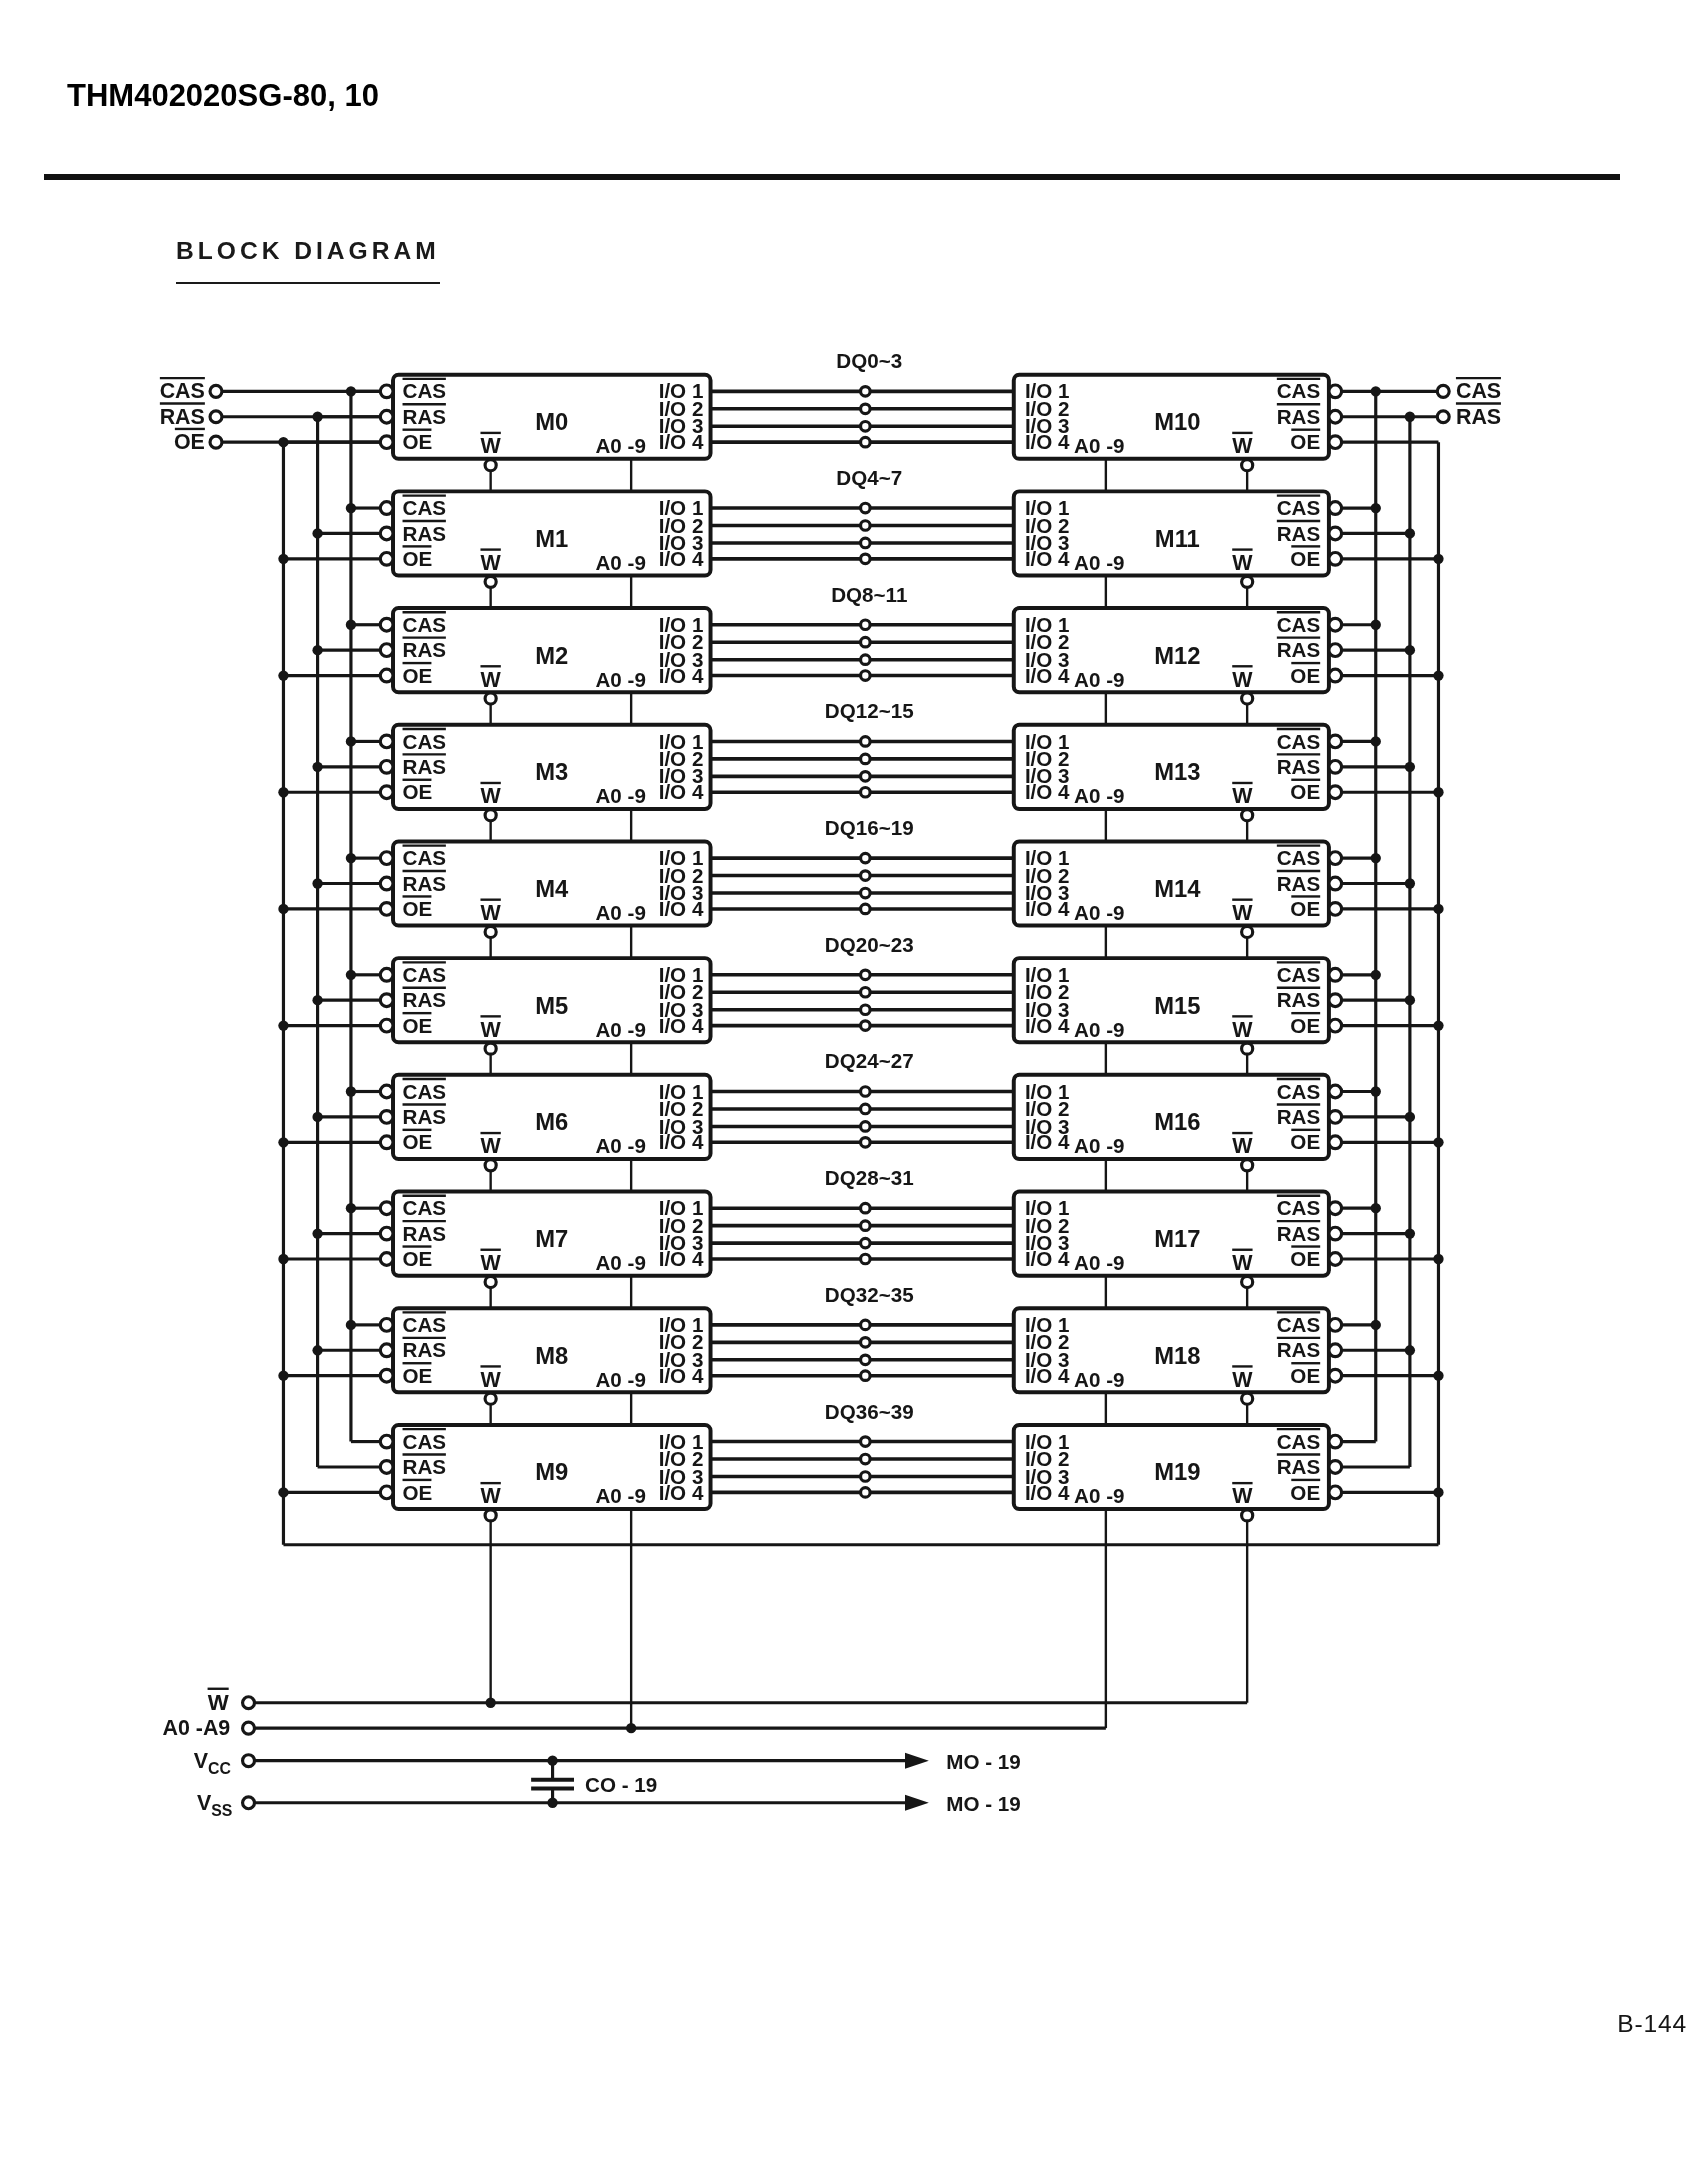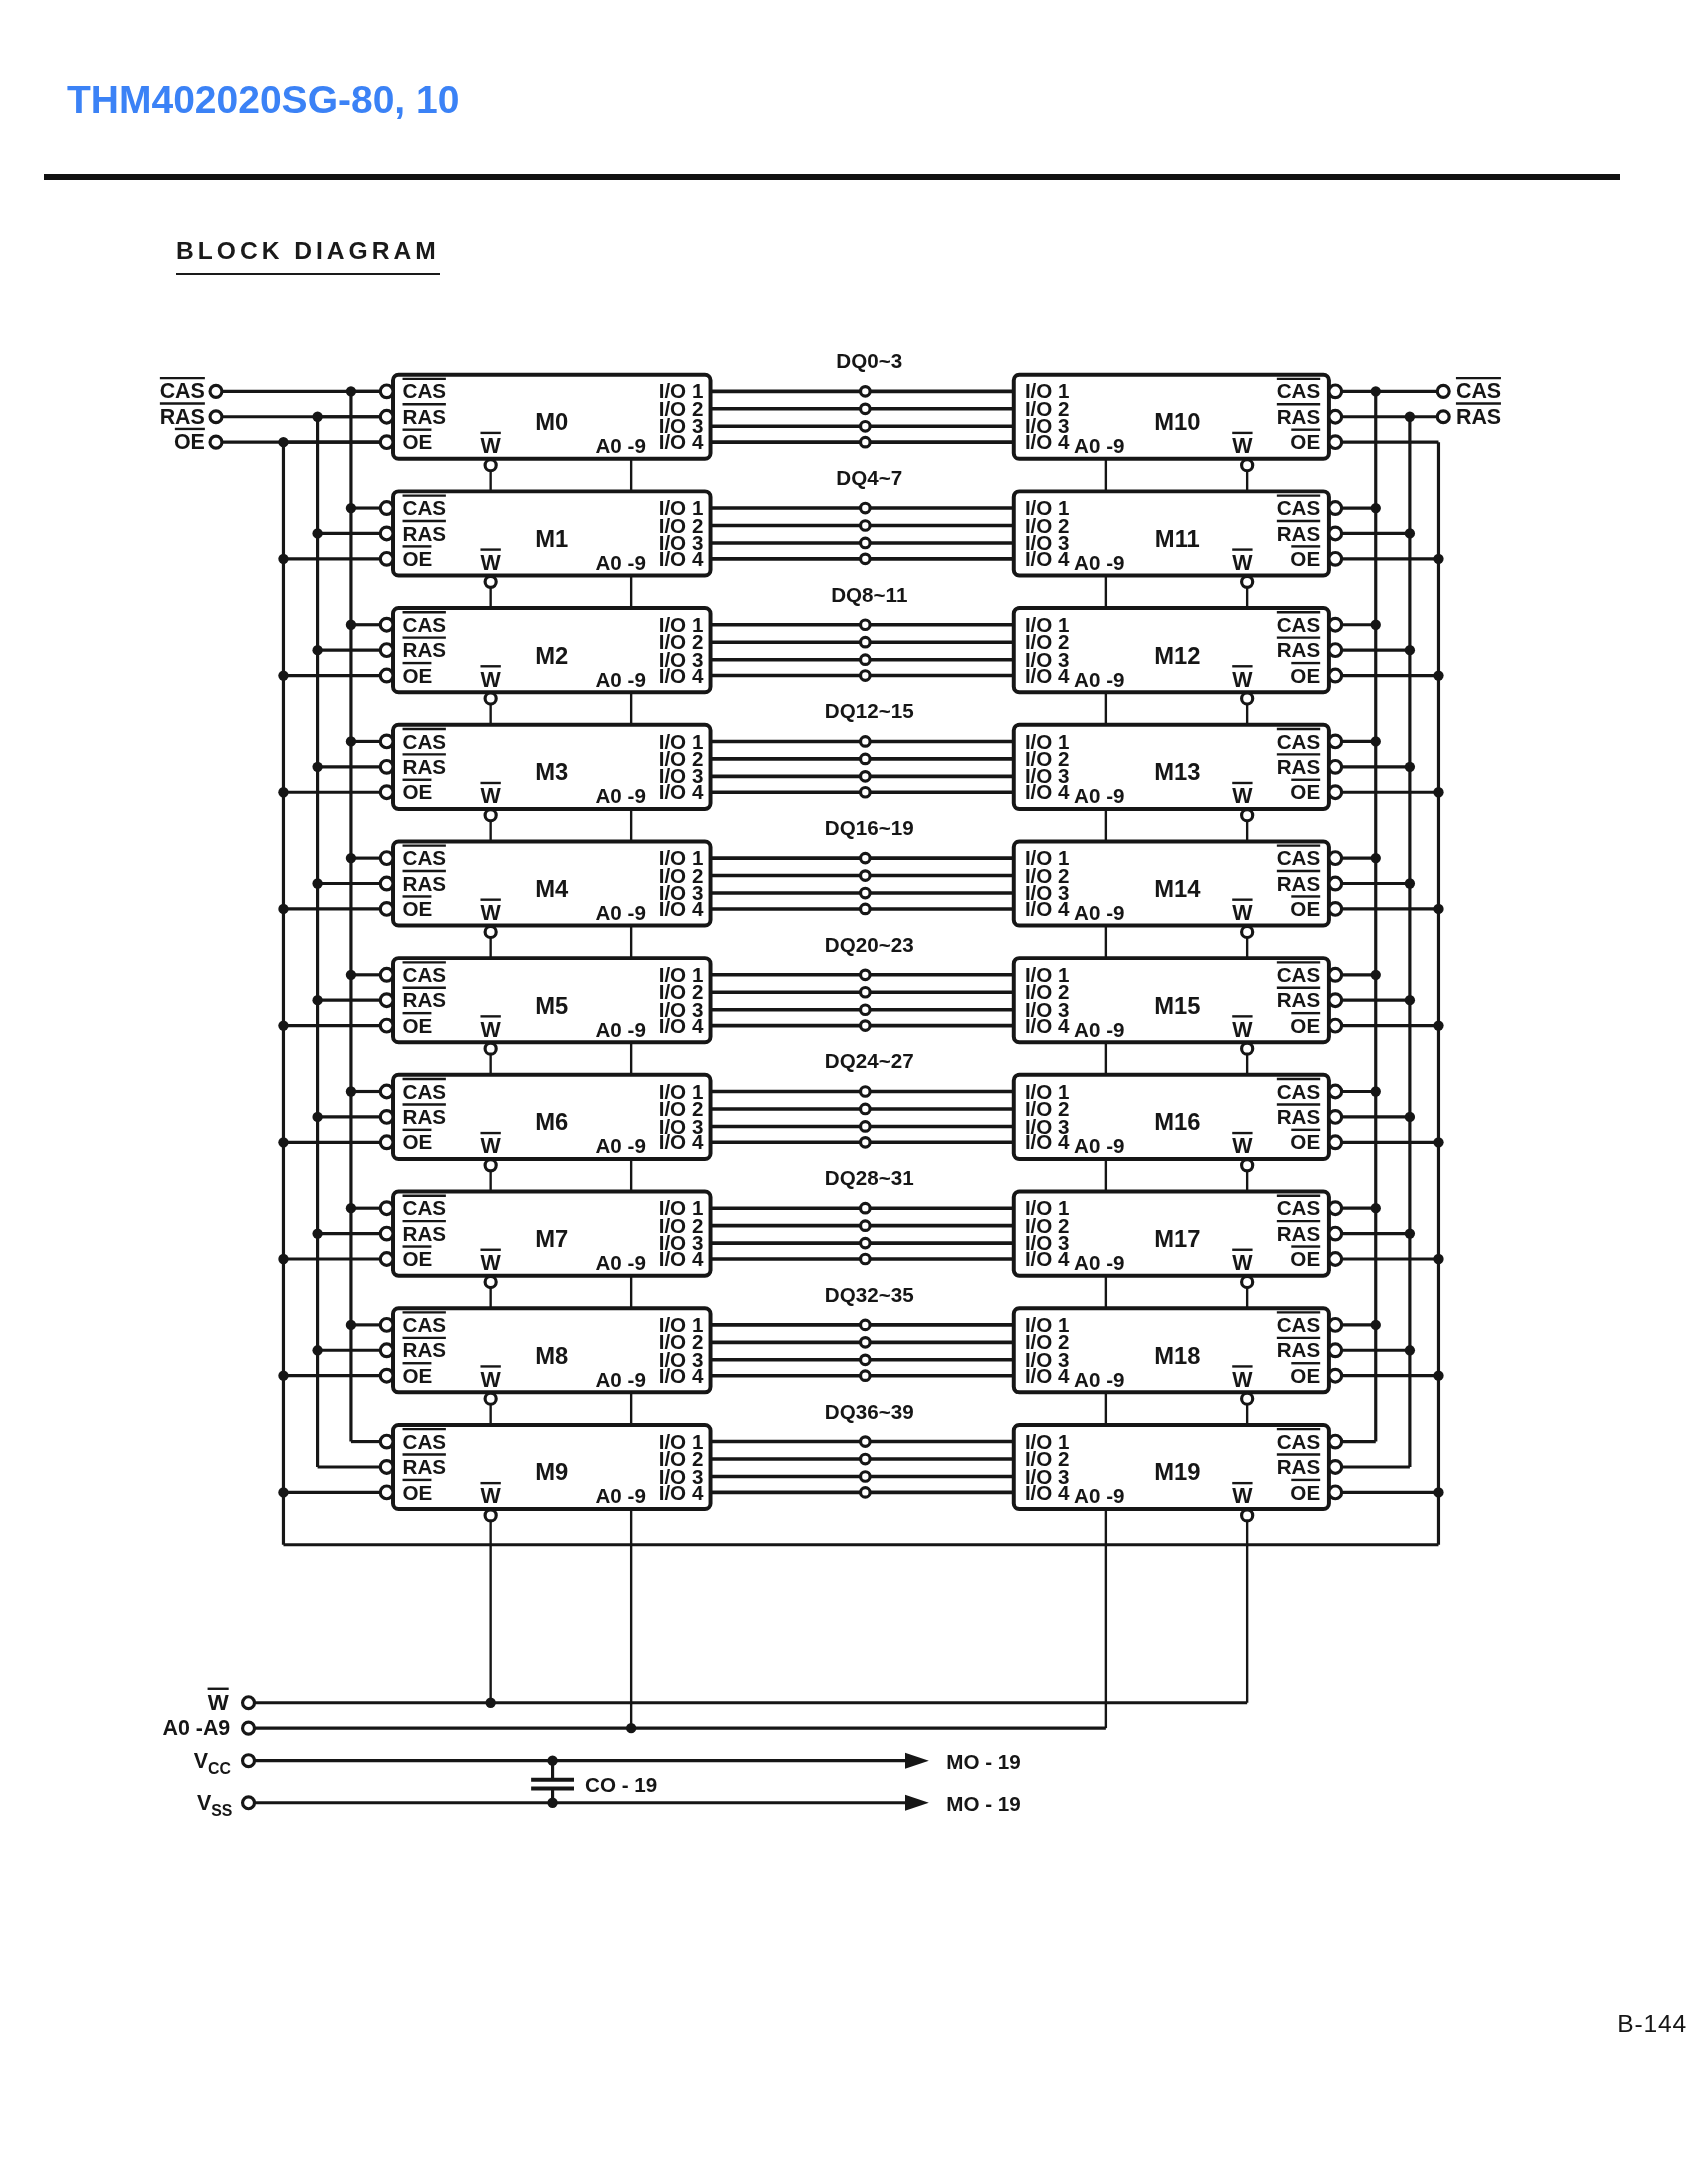--- a/index.html
+++ b/index.html
@@ -1,22 +1,22 @@
 <!DOCTYPE html>
 <html style="font-size:12.7px"><head>
 <meta charset="utf-8">
 <style>
   html,body{margin:0;padding:0;background:#e8e8e8;}
   .page{position:relative;width:1687px;height:2183px;background:#ffffff;overflow:hidden;
         font-family:"Liberation Sans",sans-serif;color:#161616;}
-  .title{position:absolute;left:67px;top:78px;font-size:39px;font-weight:700;
-         letter-spacing:0px;margin:0;color:#3b82f6;}
+  .title{position:absolute;left:67px;top:78px;font-size:31px;font-weight:700;
+         letter-spacing:0px;margin:0;color:#000000;}
   .rule{position:absolute;left:44px;top:174px;width:1576px;height:5.6px;background:#111;}
   .heading{position:absolute;left:176px;top:237px;font-size:24.6px;font-weight:700;
-           letter-spacing:4px;color:#1a1a1a;border-bottom:2.4px solid #1a1a1a;padding-bottom:8px;}
+           letter-spacing:4px;color:#1a1a1a;border-bottom:2.4px solid #1a1a1a;padding-bottom:17px;}
   svg.diagram{position:absolute;left:0;top:0;width:1687px;height:2183px;}
   svg text{font-family:"Liberation Sans",sans-serif;}
   .footer{position:absolute;left:0;top:2010px;width:100%;text-align:right;
           font-size:24.6px;font-weight:400;color:#161616;letter-spacing:0.8px;}
 </style>
 </head>
 <body>
 
 <div class="page">
   <h1 class="title">THM402020SG-80, 10</h1>

